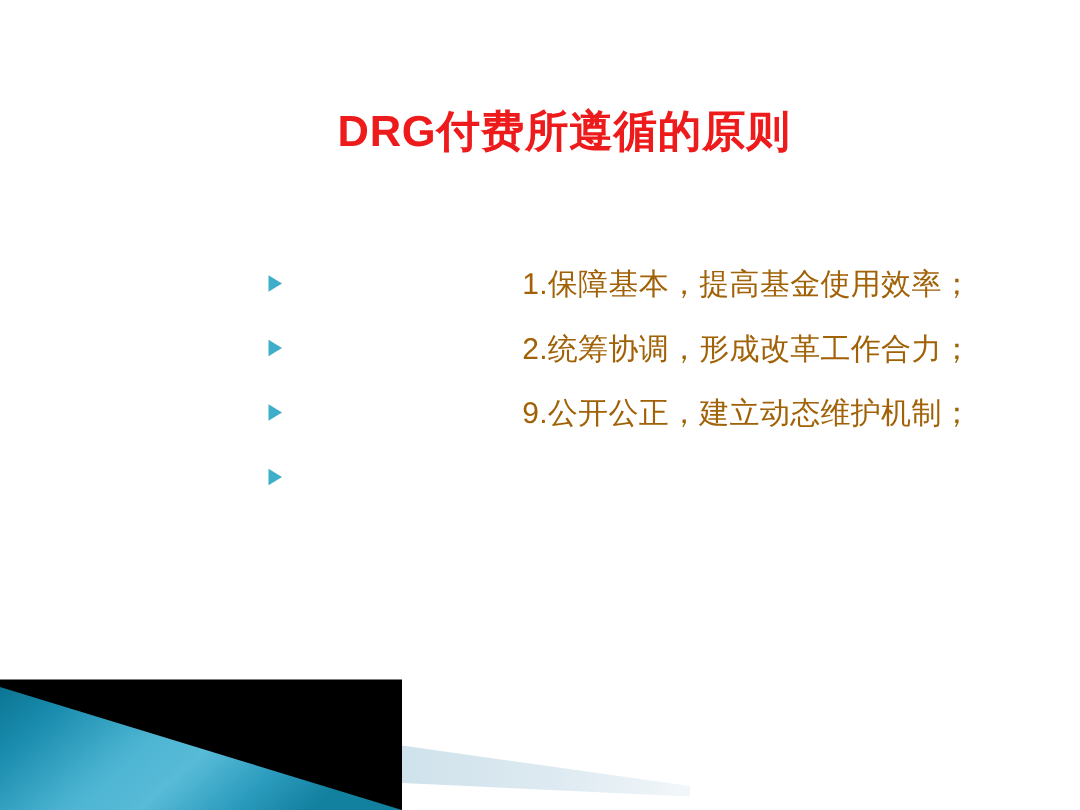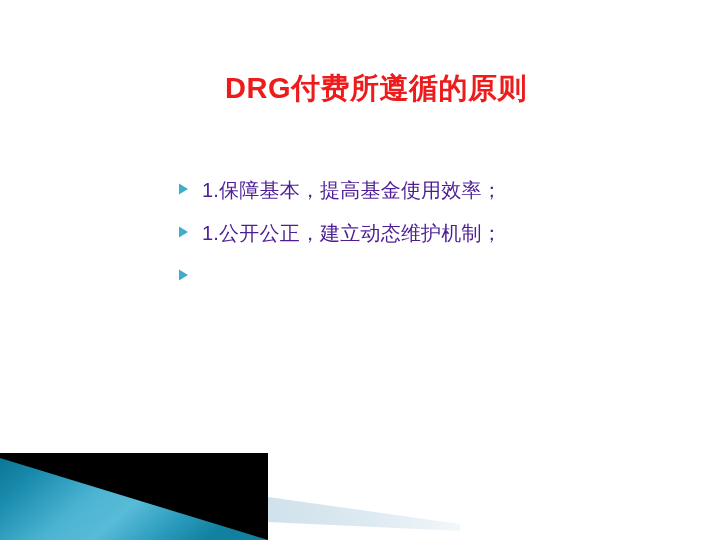--- a/index.html
+++ b/index.html
@@ -54,25 +54,26 @@
   .bullet-marker {
     flex: 0 0 auto;
     width: 24px;
     padding-top: 9px;
     line-height: 0;
   }
   .bullet-marker svg { display: block; }
   .bullet-text {
     flex: 1 1 auto;
     font-size: 20px;
-    color: #4c1d95;
+    color: #a16207;
     line-height: 27px;
     padding-top: 3px;
     white-space: nowrap;
     letter-spacing: 0.2px;
+    text-align: right;
   }
 
   
   .deco {
     position: absolute;
     left: 0;
     top: 0;
     width: 720px;
     height: 540px;
     pointer-events: none;
@@ -115,28 +116,36 @@
 
     <div class="bullet-row">
       <span class="bullet-marker">
         <svg width="11" height="12" viewBox="0 0 11 12" xmlns="http://www.w3.org/2000/svg">
           <polygon points="1,0.5 1,11.5 10,6" fill="#3FAECB"></polygon>
         </svg>
       </span>
       <span class="bullet-text">1.保障基本，提高基金使用效率；</span>
     </div>
 
+    <div class="bullet-row">
+      <span class="bullet-marker">
+        <svg width="11" height="12" viewBox="0 0 11 12" xmlns="http://www.w3.org/2000/svg">
+          <polygon points="1,0.5 1,11.5 10,6" fill="#3FAECB"></polygon>
+        </svg>
+      </span>
+      <span class="bullet-text">2.统筹协调，形成改革工作合力；</span>
+    </div>
 
     <div class="bullet-row">
       <span class="bullet-marker">
         <svg width="11" height="12" viewBox="0 0 11 12" xmlns="http://www.w3.org/2000/svg">
           <polygon points="1,0.5 1,11.5 10,6" fill="#3FAECB"></polygon>
         </svg>
       </span>
-      <span class="bullet-text">1.公开公正，建立动态维护机制；</span>
+      <span class="bullet-text">9.公开公正，建立动态维护机制；</span>
     </div>
 
     <div class="bullet-row">
       <span class="bullet-marker">
         <svg width="11" height="12" viewBox="0 0 11 12" xmlns="http://www.w3.org/2000/svg">
           <polygon points="1,0.5 1,11.5 10,6" fill="#3FAECB"></polygon>
         </svg>
       </span>
     </div>
 

